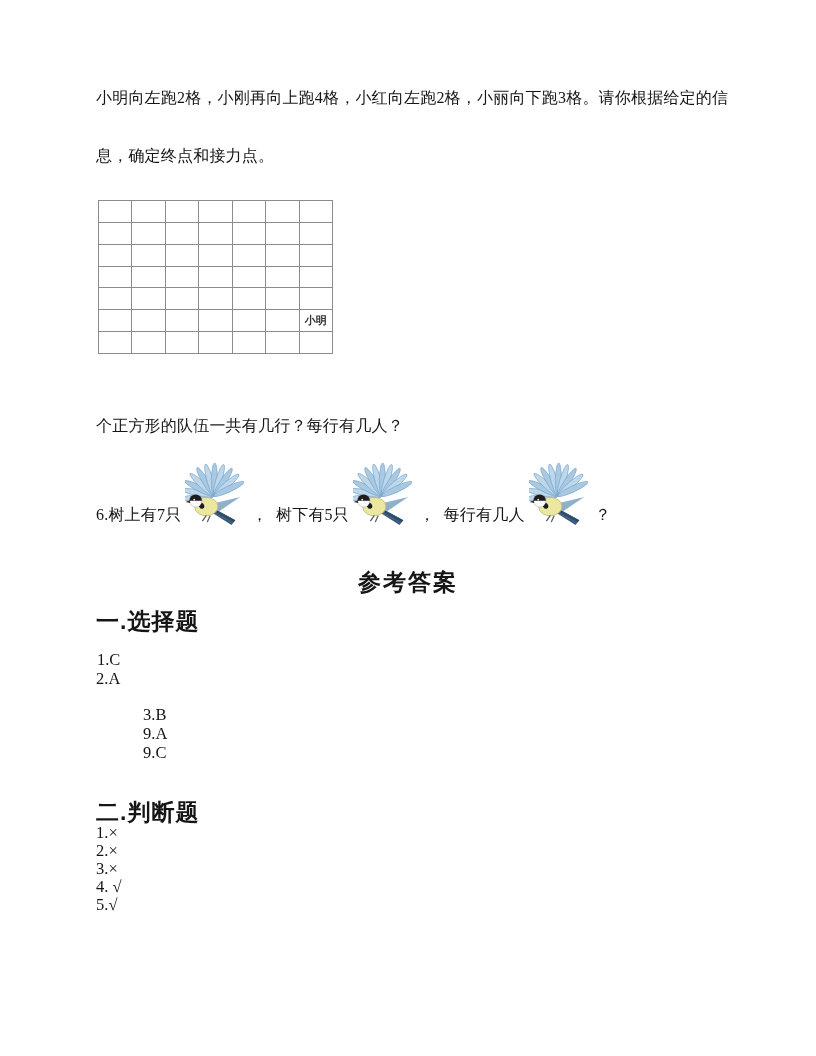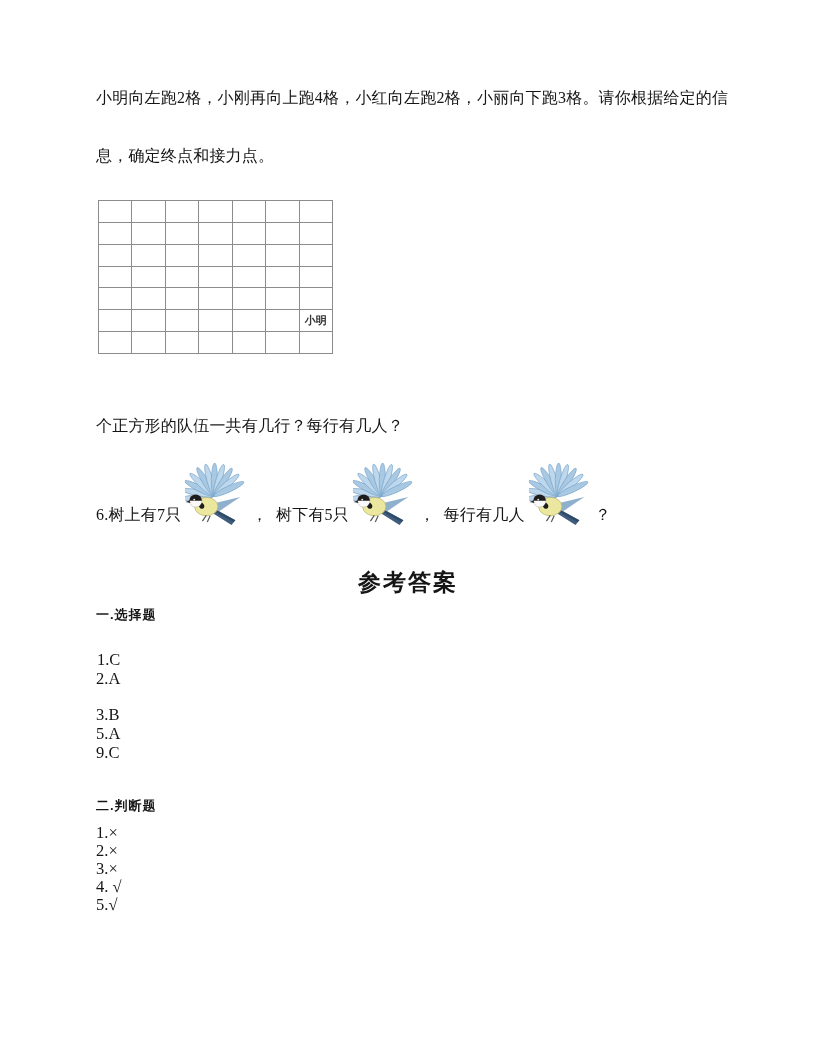--- a/index.html
+++ b/index.html
@@ -43,27 +43,27 @@
   .q6 .bodytext{margin-bottom:2px;}
   .bird{width:62px;height:68px;flex:0 0 auto;margin:0 4px;}
   
   .answers-title{
     top:551px;left:0;width:100%;text-align:center;
     font-family:"Liberation Sans","DejaVu Sans",sans-serif;
     font-weight:bold;font-size:23px;letter-spacing:2px;margin-top:16px;
   }
   .section-heading{
     font-family:"Liberation Sans","DejaVu Sans",sans-serif;
-    font-weight:bold;font-size:13px;left:96px;letter-spacing:1px;
+    font-weight:bold;font-size:23px;left:96px;letter-spacing:1px;
   }
   .sec1{top:606px;}
   .sec2{top:797px;}
   .ans-list{left:96px;font-size:16.5px;}
   .choice1{top:650px;text-align:right;}
-  .choice2{top:705px;}
+  .choice2{top:705px;margin-left:47px;}
   .judge{top:824px;}
   .choice1 .ans-line,.choice2 .ans-line{line-height:19px;}
   .judge .ans-line{line-height:18px;}
   .ans-line{white-space:pre;}
   .svg-defs{position:absolute;width:0;height:0;overflow:hidden;}
 </style>
 </head>
 <body>
 
 <svg class="svg-defs" aria-hidden="true">
@@ -180,21 +180,21 @@
 
   <div class="abs answers-title">参考答案</div>
 
   <div class="abs section-heading sec1">一.选择题</div>
   <div class="abs ans-list choice1">
       <div class="ans-line">1.C</div>
       <div class="ans-line">2.A</div>
     </div>
   <div class="abs ans-list choice2">
       <div class="ans-line">3.B</div>
-      <div class="ans-line">5.A</div>
+      <div class="ans-line">9.A</div>
       <div class="ans-line">9.C</div>
     </div>
 
   <div class="abs section-heading sec2">二.判断题</div>
   <div class="abs ans-list judge">
       <div class="ans-line">1.×</div>
       <div class="ans-line">2.×</div>
       <div class="ans-line">3.×</div>
       <div class="ans-line">4. √</div>
       <div class="ans-line">5.√</div>

